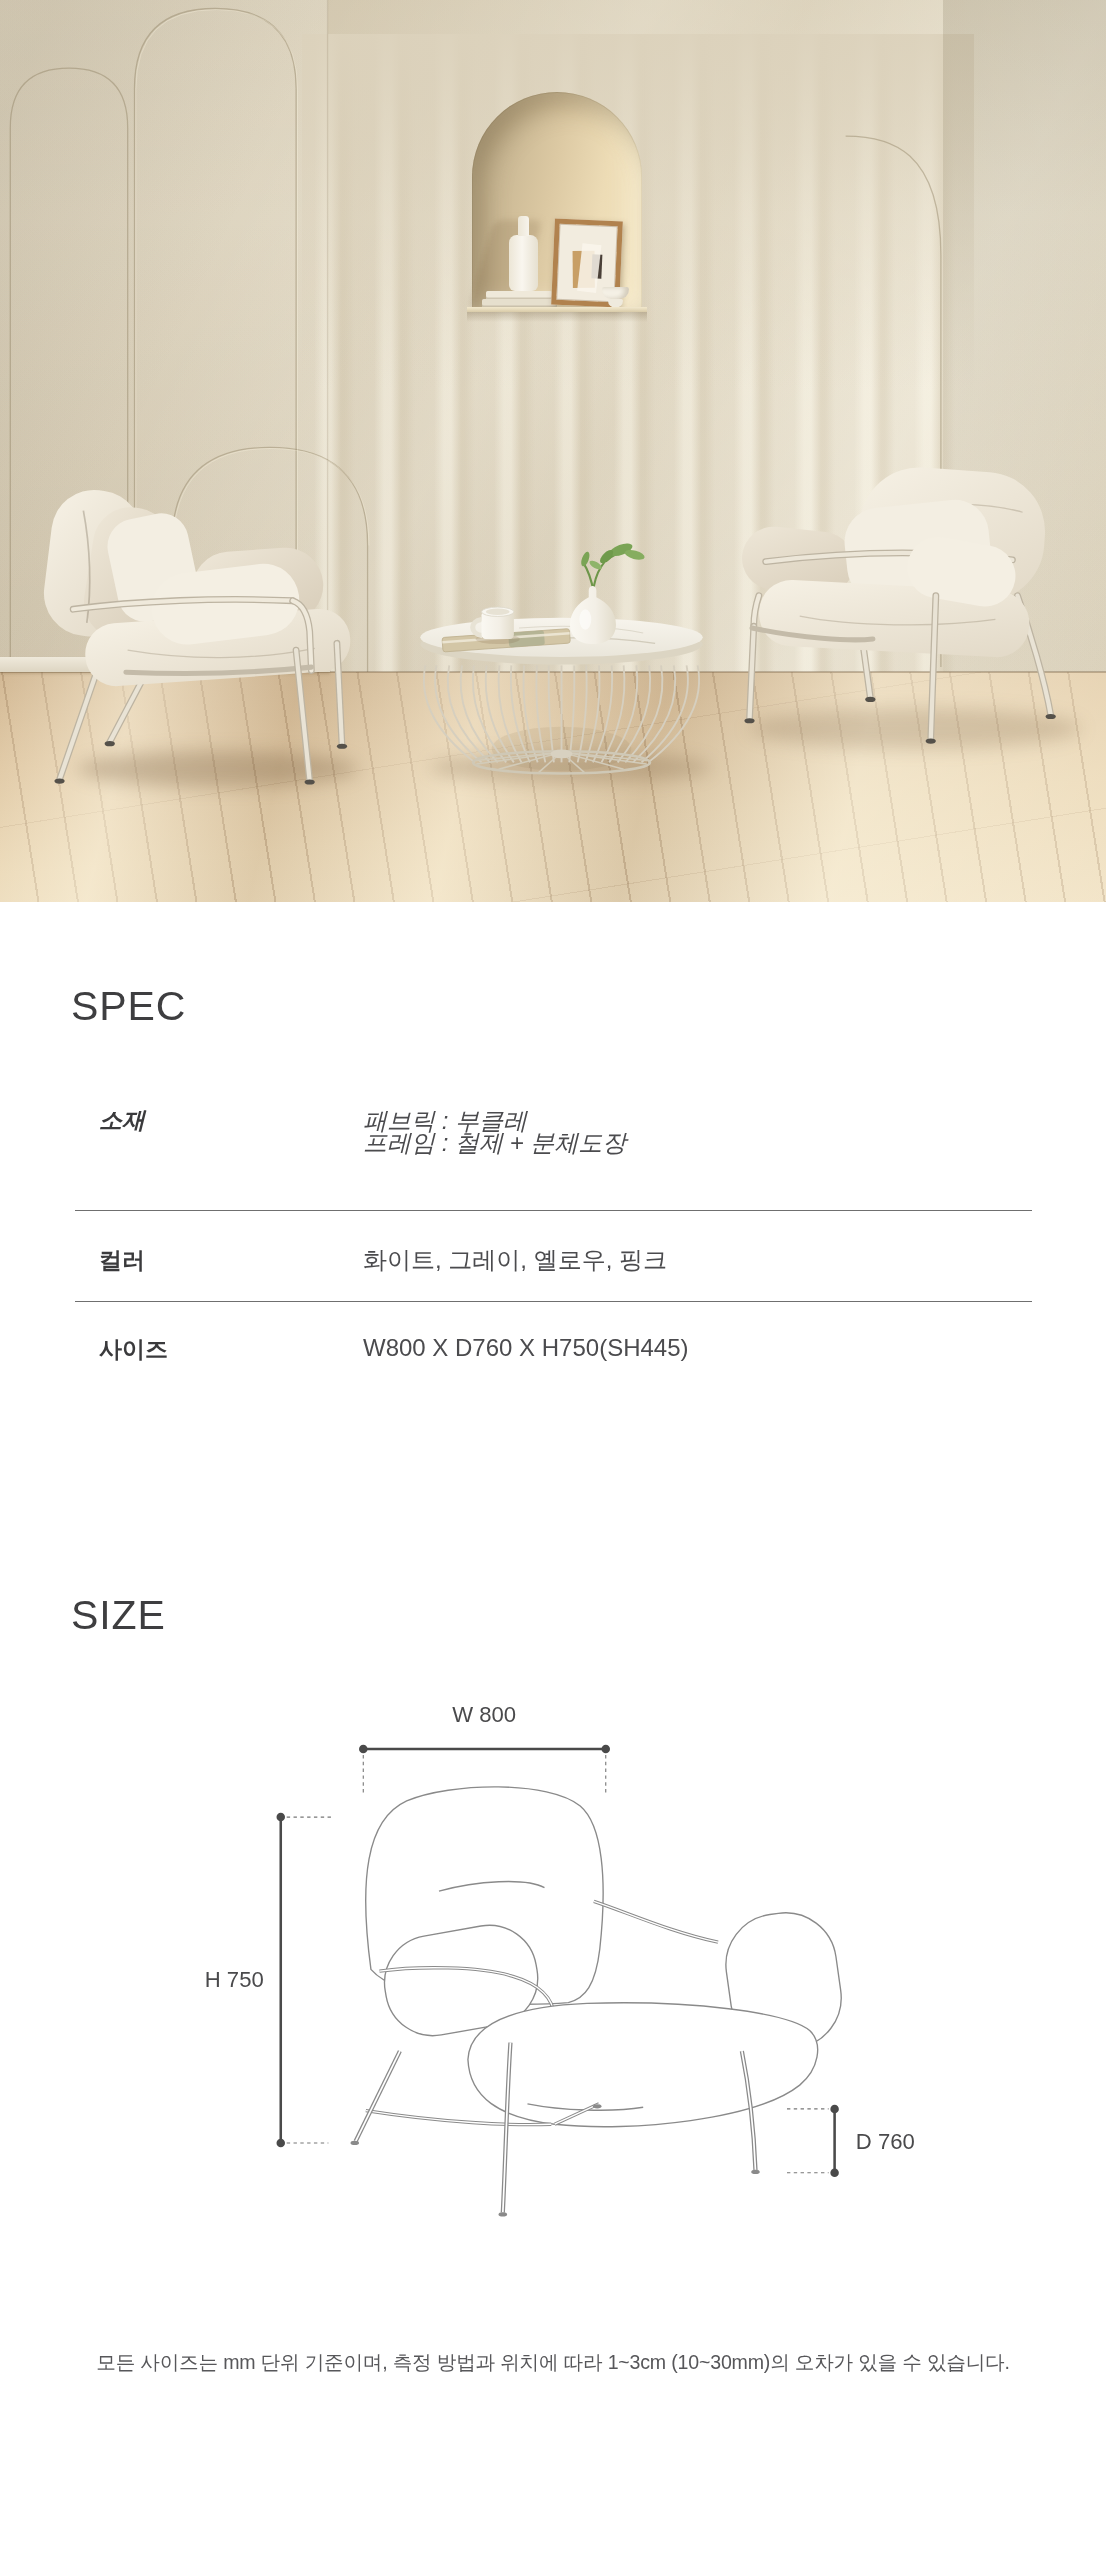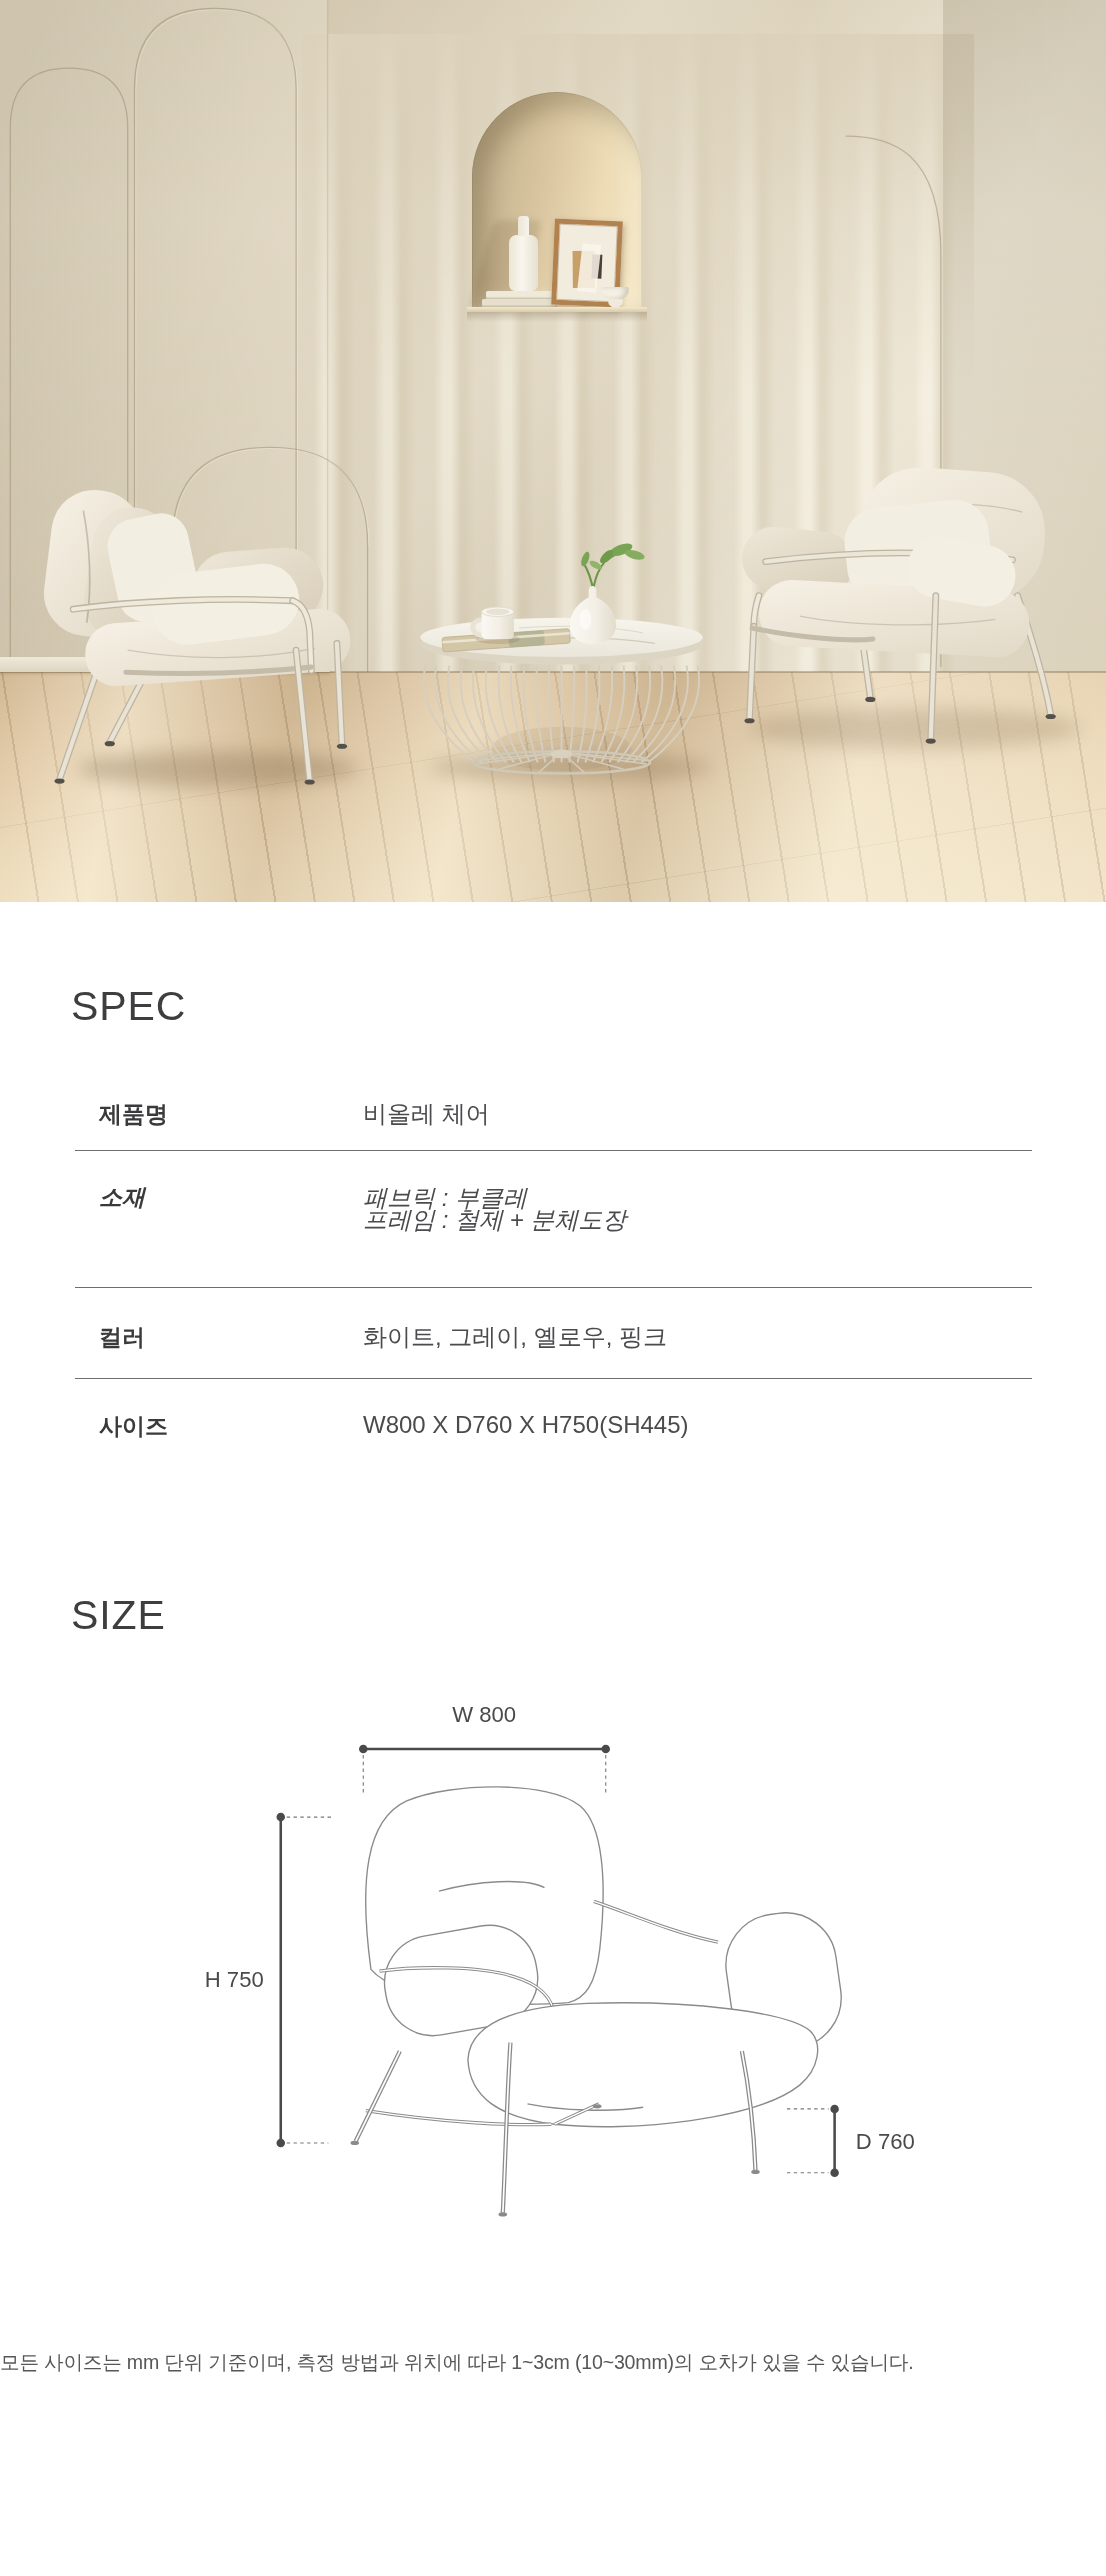--- a/index.html
+++ b/index.html
@@ -91,21 +91,21 @@
   .spec-label { position:absolute; left:24px; font-size:23px; font-weight:700; color:#3a3a3c; }
   .spec-value { position:absolute; left:288px; font-size:24px; color:#4b4b4e; }
   .r1 .spec-label { top:25px; } .r1 .spec-value { top:24px; }
   .r2 .spec-label { top:31px; } .r2 .v1 { top:31px; } .r2 .v2 { top:53px; }
   .r3 .spec-label { top:34px; } .r3 .spec-value { top:33px; }
   .r4 .spec-label { top:32px; } .r4 .spec-value { top:31.5px; }
   
   .size-svg { position:absolute; left:0; top:1685px; }
   .dim-text { font-size:26px; fill:#4a4a4c; font-family:"Liberation Sans", sans-serif; }
   
-  .footer-note { position:absolute; left:0; top:2349px; width:1106px; text-align:left;
+  .footer-note { position:absolute; left:0; top:2349px; width:1106px; text-align:center;
     font-size:19.6px; color:#57575a; letter-spacing:-0.2px; }
 </style>
 </head>
 <body>
 
 <div class="page">
 
   <div class="hero">
     <div class="wall-shade"></div>
     <div class="wall-left-panel"></div>
@@ -317,24 +317,20 @@
         <ellipse cx="1023" cy="822" rx="6" ry="3" fill="#55514a"></ellipse>
         <ellipse cx="1094" cy="871" rx="6" ry="3" fill="#55514a"></ellipse>
         <ellipse cx="1235" cy="842" rx="6" ry="3" fill="#55514a"></ellipse>
       </g>
     </svg>
   </div>
 
   <h2 class="section-title" id="spec-title">SPEC</h2>
 
   <div class="spec-table">
-    <div class="spec-row r1 bordered">
-      <span class="spec-label">제품명</span>
-      <span class="spec-value">비올레 체어</span>
-    </div>
     <div class="spec-row r2 bordered">
       <span class="spec-label">소재</span>
       <span class="spec-value v1">패브릭 : 부클레</span>
       <span class="spec-value v2">프레임 : 철제 + 분체도장</span>
     </div>
     <div class="spec-row r3 bordered">
       <span class="spec-label">컬러</span>
       <span class="spec-value">화이트, 그레이, 옐로우, 핑크</span>
     </div>
     <div class="spec-row r4">

